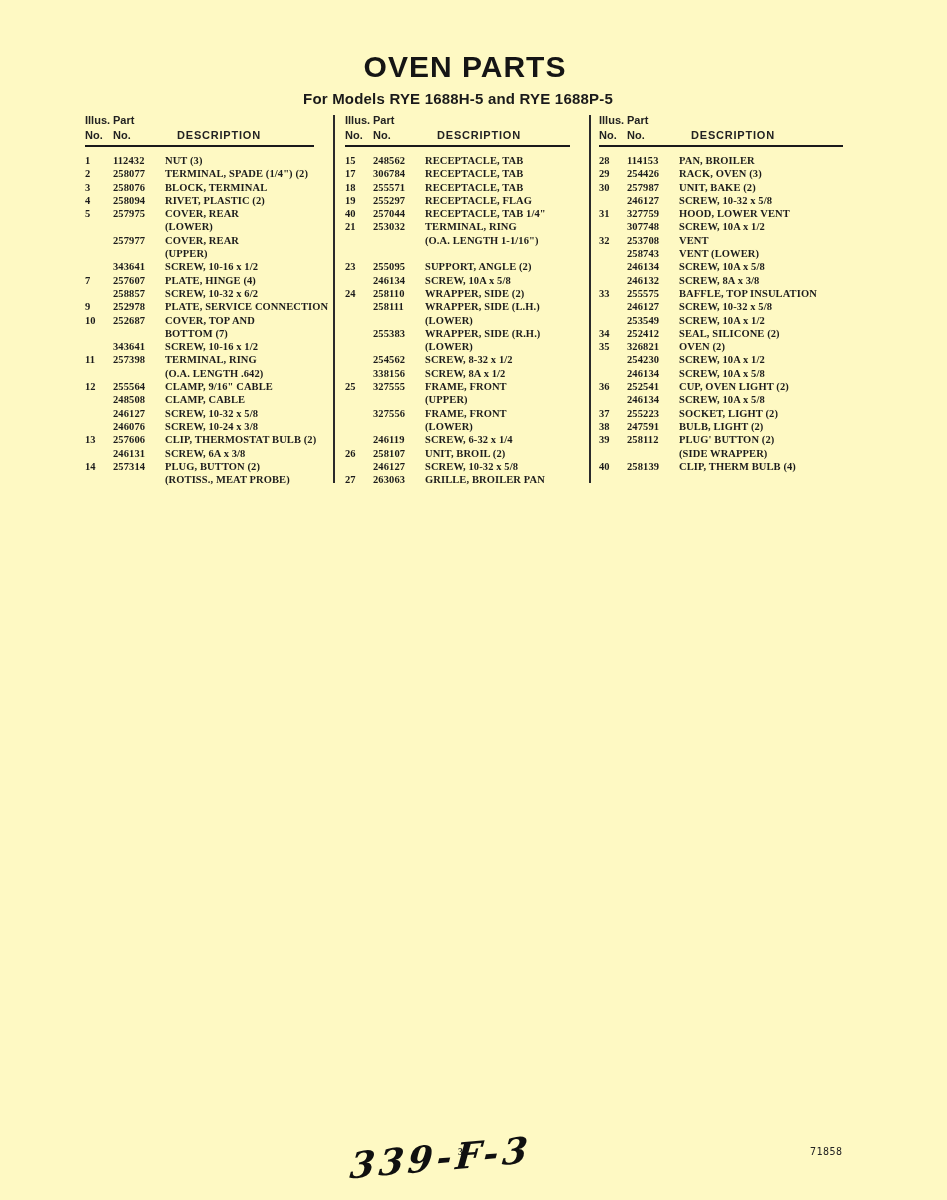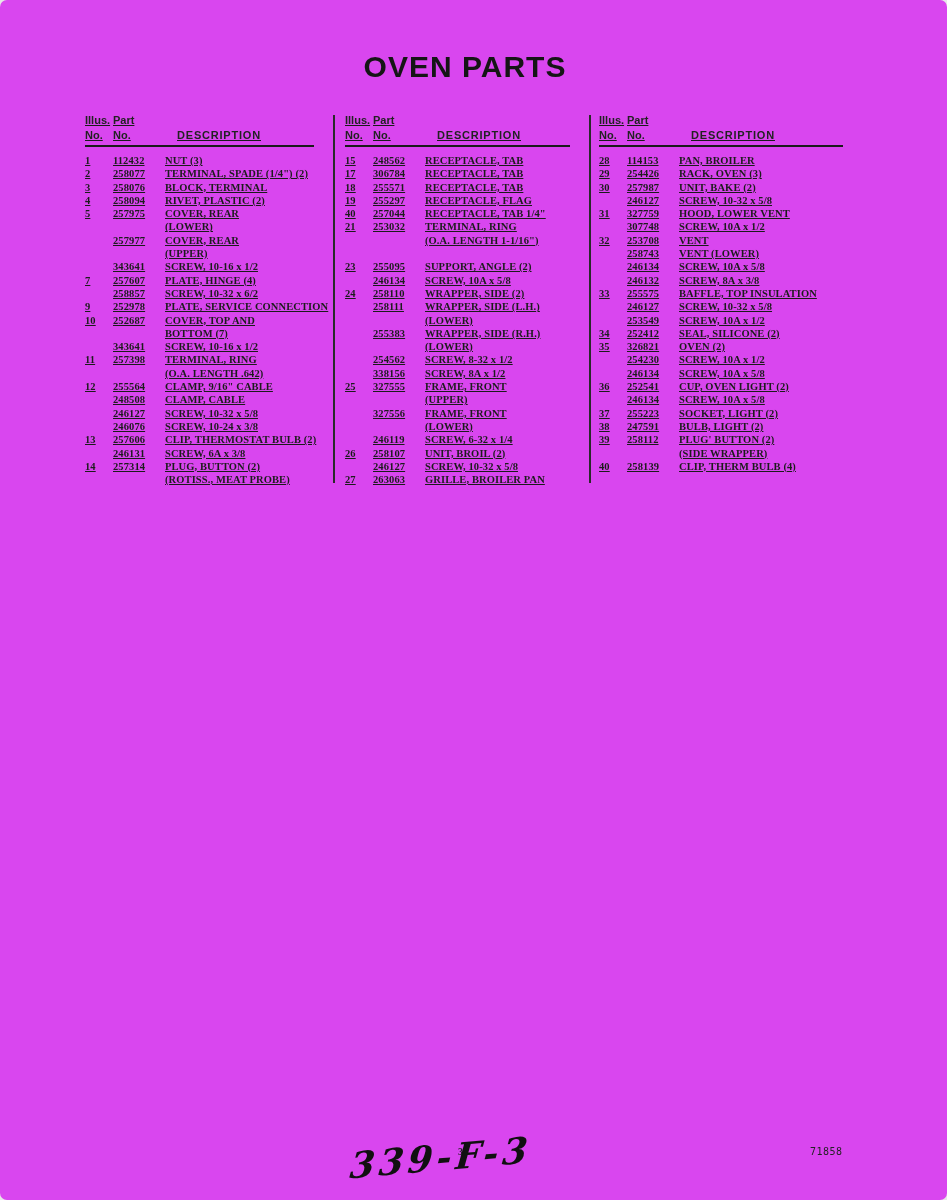--- a/index.html
+++ b/index.html
@@ -1,30 +1,30 @@
 <!DOCTYPE html>
 <html><head>
 <meta charset="utf-8">
 <style>
   html,body{margin:0;padding:0;background:#e8e8e8;}
   .page{
-    position:relative;width:947px;height:1200px;background:#d946ef;
-    font-family:"Liberation Serif", serif;color:#1b1b1b;overflow:hidden;border-radius:7px;
+    position:relative;width:947px;height:1200px;background:#fef9c3;
+    font-family:"Liberation Serif", serif;color:#1b1b1b;overflow:hidden;
   }
   .title{
     position:absolute;top:50px;left:0;width:930px;text-align:center;
     font-family:"Liberation Sans", sans-serif;font-weight:bold;
     font-size:30px;letter-spacing:1px;color:#151515;
   }
   .subtitle{
     position:absolute;top:90px;left:0;width:916px;text-align:center;
     font-family:"Liberation Sans", sans-serif;font-weight:bold;
     font-size:15px;letter-spacing:0.2px;color:#1a1a1a;
   }
-  .col{position:absolute;top:113px;text-decoration:underline;}
+  .col{position:absolute;top:113px;}
   .col1{left:85px;width:246px;}
   .col2{left:345px;width:242px;}
   .col3{left:599px;width:262px;}
   .divider{
     position:absolute;top:115px;width:1.6px;height:368px;background:#2a2a2a;
   }
   .div1{left:333px;}
   .div2{left:589px;}
   .hdr-row{
     display:grid;grid-template-columns:28px 52px 1fr;line-height:15px;
@@ -56,20 +56,21 @@
     font-size:36px;letter-spacing:4px;color:#101010;
     transform:rotate(-5deg) skewX(-10deg);transform-origin:left top;
   }
 </style>
 </head>
 <body>
 
 <div class="page">
 
   <div class="title">OVEN PARTS</div>
+  <div class="subtitle">For Models RYE 1688H-5 and RYE 1688P-5</div>
 
   <div class="col col1">
     <div class="hdr-row">
       <span>Illus.</span>
       <span>Part</span>
       <span></span>
     </div>
     <div class="hdr-row">
       <span>No.</span>
       <span>No.</span>

